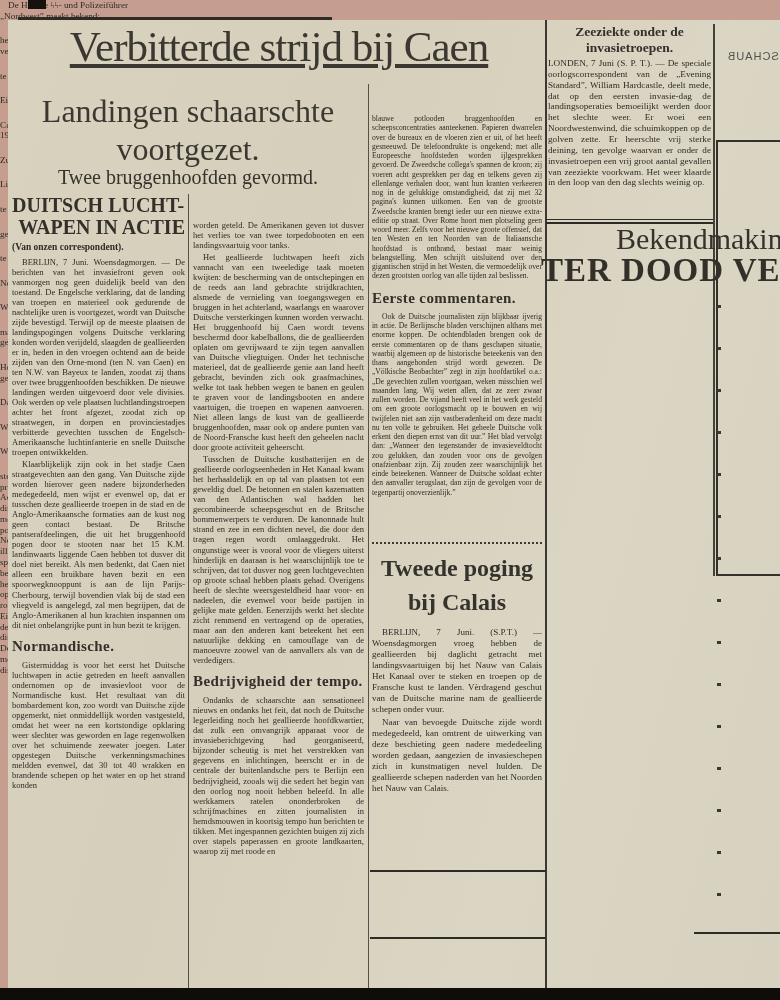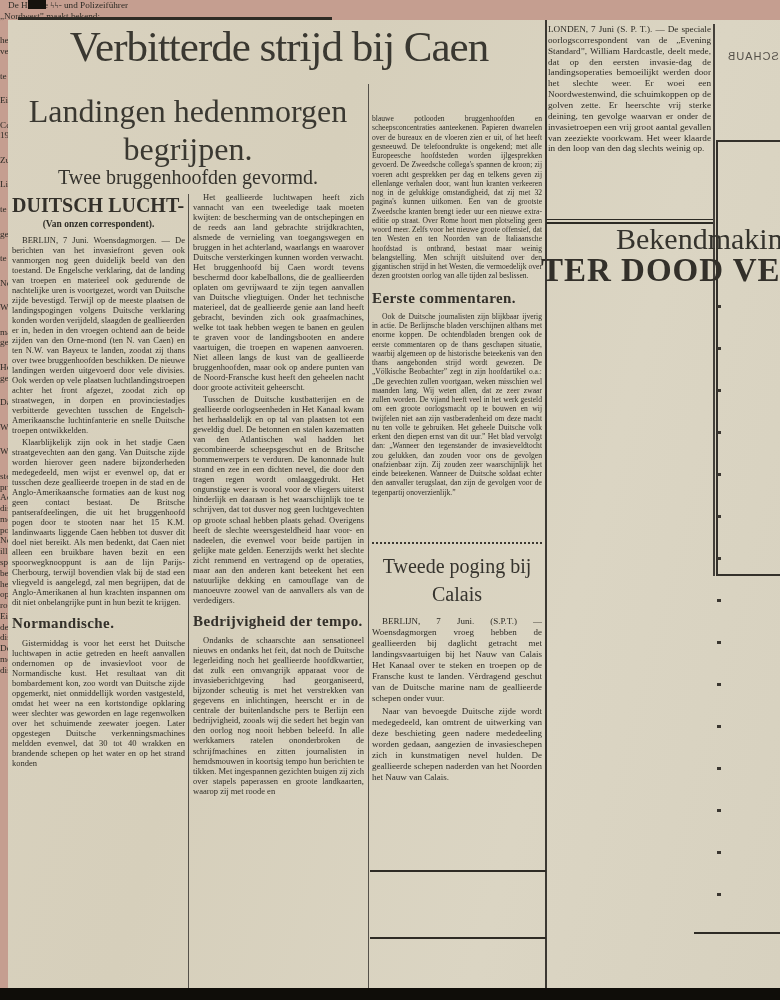--- a/index.html
+++ b/index.html
@@ -14,21 +14,21 @@
     position:absolute; left:8px; top:20px; width:772px; height:968px;
     background:linear-gradient(105deg,#d9d2bf 0%,#d6cfbb 35%,#dbd5c3 70%,#d7d1bf 100%);
   }
   .corner-mark { position:absolute; left:28px; top:0; width:18px; height:9px; background:#15120d; }
   .bottom-bar { position:absolute; left:0; top:988px; width:780px; height:12px; background:#0f0d09; }
   .top-rule { position:absolute; left:18px; top:17px; width:314px; height:3px; background:#2e2b25; }
 
   .headline {
     position:absolute; left:10px; top:24px; width:538px;
     font-size:43px; line-height:1.05; letter-spacing:-1px;
-    text-align:center; white-space:nowrap; color:#3a3831;
+    text-align:center; white-space:nowrap; color:#3a3831;text-decoration:underline;
   }
   .subhead {
     position:absolute; left:12px; top:92px; width:352px;
     font-size:32px; line-height:1.2; text-align:center; color:#3a3831;
   }
   .deck {
     position:absolute; left:12px; top:166px; width:352px;
     font-size:20px; text-align:center; color:#35332d;
   }
 
@@ -46,27 +46,27 @@
   #col2 { left:193px; top:192px; width:171px; height:796px; }
   #col3top { left:372px; top:86px; width:170px; height:452px; font-size:7.6px; line-height:1.22; }
   #calais  { left:372px; top:550px; width:170px; height:316px; font-size:9px; line-height:1.22; }
   #rightcol{ left:548px; top:294px; width:164px; height:692px; font-size:9.2px; line-height:1.17; }
 
   .col p { margin:0 0 2px; text-indent:10px; }
   .col p.cont { text-indent:0;margin-top:28px; }
 
   .art-head { font-size:20px; font-weight:bold; line-height:1.12; text-align:left; text-indent:0; color:#33302a; }
   .art-head .l2 { display:block; text-align:right; }
-  .byline { font-size:9.5px; font-weight:bold; text-align:center; text-indent:0; margin:3px 0 4px; }
+  .byline { font-size:9.5px; font-weight:bold; text-indent:0; margin:3px 0 4px; }
   .sec-head {
     font-size:15px; font-weight:bold; letter-spacing:0.4px;
     text-indent:0; text-align:left; margin:8px 0 5px; color:#33302a;
   }
   .calais-divider { position:absolute; left:372px; top:542px; width:170px; border-top:2px dotted #3b3831; }
-  .calais-head { font-size:20px; line-height:1.4; text-align:center; font-weight:normal; text-indent:0; margin:2px 0 8px; color:#35332d; }
+  .calais-head { font-size:24px; line-height:1.4; text-align:center; font-weight:bold; text-indent:0; margin:2px 0 8px; color:#35332d; }
   .rule-h { position:absolute; background:#2e2b25; height:2px; }
   .rule-a { left:370px; top:870px; width:176px; }
   .rule-b { left:370px; top:937px; width:176px; }
   .rule-c { left:694px; top:932px; width:86px; }
 
   #seasick {
     position:absolute; left:548px; top:24px; width:163px; height:194px;
     font-size:9.2px; line-height:1.18; text-align:justify; overflow:hidden;
   }
   .seasick-title { font-size:13.5px; font-weight:bold; text-align:center; line-height:1.15; margin-bottom:3px; color:#33302a; }
@@ -89,40 +89,42 @@
   #rightcol p { margin:0 0 3px; text-indent:8px; }
 </style>
 </head>
 <body>
 
 <div class="paper"></div>
 <div class="corner-mark"></div>
 <div class="top-rule"></div>
 
 <div class="headline">Verbitterde strijd bij Caen</div>
-<div class="subhead">Landingen hedenmorgen begrijpen.</div>
+<div class="subhead">Landingen schaarschte voortgezet.</div>
 <div class="deck">Twee bruggenhoofden gevormd.</div>
 
 <div class="vr vr1"></div>
 <div class="vr vr2"></div>
 <div class="vr vr3"></div>
 <div class="vr vr4"></div>
 
 <div id="col1" class="col">
   <div class="art-head">
     <span>DUITSCH LUCHT-</span>
+    <span class="l2">WAPEN IN ACTIE</span>
   </div>
   <div class="byline">(Van onzen correspondent).</div>
   <p>BERLIJN, 7 Juni. Woensdagmorgen. — De berichten van het invasiefront geven ook vanmorgen nog geen duidelijk beeld van den toestand. De Engelsche verklaring, dat de landing van troepen en materieel ook gedurende de nachtelijke uren is voortgezet, wordt van Duitsche zijde bevestigd. Terwijl op de meeste plaatsen de landingspogingen volgens Duitsche verklaring konden worden verijdeld, slaagden de geallieerden er in, heden in den vroegen ochtend aan de beide zijden van den Orne-mond (ten N. van Caen) en ten N.W. van Bayeux te landen, zoodat zij thans over twee bruggenhoofden beschikken. De nieuwe landingen werden uitgevoerd door vele divisies. Ook werden op vele plaatsen luchtlandingstroepen achter het front afgezet, zoodat zich op straatwegen, in dorpen en provinciestadjes verbitterde gevechten tusschen de Engelsch-Amerikaansche luchtinfanterie en snelle Duitsche troepen ontwikkelden.</p>
   <p>Klaarblijkelijk zijn ook in het stadje Caen straatgevechten aan den gang. Van Duitsche zijde worden hierover geen nadere bijzonderheden medegedeeld, men wijst er evenwel op, dat er tusschen deze geallieerde troepen in de stad en de Anglo-Amerikaansche formaties aan de kust nog geen contact bestaat. De Britsche pantserafdeelingen, die uit het bruggenhoofd pogen door te stooten naar het 15 K.M. landinwaarts liggende Caen hebben tot dusver dit doel niet bereikt. Als men bedenkt, dat Caen niet alleen een bruikbare haven bezit en een spoorwegknooppunt is aan de lijn Parijs-Cherbourg, terwijl bovendien vlak bij de stad een vliegveld is aangelegd, zal men begrijpen, dat de Anglo-Amerikanen al hun krachten inspannen om dit niet onbelangrijke punt in hun bezit te krijgen.</p>
   <div class="sec-head">Normandische.</div>
   <p>Gistermiddag is voor het eerst het Duitsche luchtwapen in actie getreden en heeft aanvallen ondernomen op de invasievloot voor de Normandische kust. Het resultaat van dit bombardement kon, zoo wordt van Duitsche zijde opgemerkt, niet onmiddellijk worden vastgesteld, omdat het weer na een kortstondige opklaring weer slechter was geworden en lage regenwolken over het schuimende zeewater joegen. Later opgestegen Duitsche verkenningsmachines meldden evenwel, dat 30 tot 40 wrakken en brandende schepen op het water en op het strand konden</p>
 </div>
 
 <div id="col2" class="col">
+  <p class="cont">worden geteld. De Amerikanen geven tot dusver het verlies toe van twee torpedobooten en een landingsvaartuig voor tanks.</p>
   <p>Het geallieerde luchtwapen heeft zich vannacht van een tweeledige taak moeten kwijten: de bescherming van de ontschepingen en de reeds aan land gebrachte strijdkrachten, alsmede de vernieling van toegangswegen en bruggen in het achterland, waarlangs en waarover Duitsche versterkingen kunnen worden verwacht. Het bruggenhoofd bij Caen wordt tevens beschermd door kabelballons, die de geallieerden oplaten om gevrijwaard te zijn tegen aanvallen van Duitsche vliegtuigen. Onder het technische materieel, dat de geallieerde genie aan land heeft gebracht, bevinden zich ook graafmachines, welke tot taak hebben wegen te banen en geulen te graven voor de landingsbooten en andere vaartuigen, die troepen en wapenen aanvoeren. Niet alleen langs de kust van de geallieerde bruggenhoofden, maar ook op andere punten van de Noord-Fransche kust heeft den geheelen nacht door groote activiteit geheerscht.</p>
   <p>Tusschen de Duitsche kustbatterijen en de geallieerde oorlogseenheden in Het Kanaal kwam het herhaaldelijk en op tal van plaatsen tot een geweldig duel. De betonnen en stalen kazematten van den Atlantischen wal hadden het gecombineerde scheepsgeschut en de Britsche bommenwerpers te verduren. De kanonnade hult strand en zee in een dichten nevel, die door den tragen regen wordt omlaaggedrukt. Het ongunstige weer is vooral voor de vliegers uiterst hinderlijk en daaraan is het waarschijnlijk toe te schrijven, dat tot dusver nog geen luchtgevechten op groote schaal hebben plaats gehad. Overigens heeft de slechte weersgesteldheid haar voor- en nadeelen, die evenwel voor beide partijen in gelijke mate gelden. Eenerzijds werkt het slechte zicht remmend en vertragend op de operaties, maar aan den anderen kant beteekent het een natuurlijke dekking en camouflage van de manoeuvre zoowel van de aanvallers als van de verdedigers.</p>
   <div class="sec-head">Bedrijvigheid der tempo.</div>
   <p>Ondanks de schaarschte aan sensationeel nieuws en ondanks het feit, dat noch de Duitsche legerleiding noch het geallieerde hoofdkwartier, dat zulk een omvangrijk apparaat voor de invasieberichtgeving had georganiseerd, bijzonder scheutig is met het verstrekken van gegevens en inlichtingen, heerscht er in de centrale der buitenlandsche pers te Berlijn een bedrijvigheid, zooals wij die sedert het begin van den oorlog nog nooit hebben beleefd. In alle werkkamers ratelen ononderbroken de schrijfmachines en zitten journalisten in hemdsmouwen in koortsig tempo hun berichten te tikken. Met ingespannen gezichten buigen zij zich over stapels paperassen en groote landkaarten, waarop zij met roode en</p>
 </div>
 
 <div id="col3top" class="col">
   <p class="cont">blauwe potlooden bruggenhoofden en scheepsconcentraties aanteekenen. Papieren dwarrelen over de bureaux en de vloeren zien er uit, of het heeft gesneeuwd. De telefoondrukte is ongekend; met alle Europeesche hoofdsteden worden ijlgesprekken gevoerd. De Zweedsche collega's spannen de kroon; zij voeren acht gesprekken per dag en telkens geven zij ellenlange verhalen door, want hun kranten verkeeren nog in de gelukkige omstandigheid, dat zij met 32 pagina's kunnen uitkomen. Een van de grootste Zweedsche kranten brengt ieder uur een nieuwe extra-editie op straat. Over Rome hoort men plotseling geen woord meer. Zelfs voor het nieuwe groote offensief, dat ten Westen en ten Noorden van de Italiaansche hoofdstad is ontbrand, bestaat maar weinig belangstelling. Men schrijft uitsluitend over den gigantischen strijd in het Westen, die vermoedelijk over dezen grootsten oorlog van alle tijden zal beslissen.</p>
   <div class="sec-head">Eerste commentaren.</div>
   <p>Ook de Duitsche journalisten zijn blijkbaar ijverig in actie. De Berlijnsche bladen verschijnen althans met enorme koppen. De ochtendbladen brengen ook de eerste commentaren op de thans geschapen situatie, waarbij algemeen op de historische beteekenis van den thans aangebonden strijd wordt gewezen. De „Völkische Beobachter” zegt in zijn hoofdartikel o.a.: „De gevechten zullen voortgaan, weken misschien wel maanden lang. Wij weten allen, dat ze zeer zwaar zullen worden. De vijand heeft veel in het werk gesteld om een groote oorlogsmacht op te bouwen en wij twijfelen niet aan zijn vastberadenheid om deze macht nu ten volle te gebruiken. Het geheele Duitsche volk erkent den diepen ernst van dit uur.” Het blad vervolgt dan: „Wanneer den tegenstander de invasieveldtocht zou gelukken, dan zouden voor ons de gevolgen onafzienbaar zijn. Zij zouden zeer waarschijnlijk het einde beteekenen. Wanneer de Duitsche soldaat echter den aanvaller terugslaat, dan zijn de gevolgen voor de tegenpartij onoverzienlijk.”</p>
@@ -134,20 +136,21 @@
   <div class="calais-head">Tweede poging bij Calais</div>
   <p>BERLIJN, 7 Juni. (S.P.T.) — Woensdagmorgen vroeg hebben de geallieerden bij daglicht getracht met landingsvaartuigen bij het Nauw van Calais Het Kanaal over te steken en troepen op de Fransche kust te landen. Vèrdragend geschut van de Duitsche marine nam de geallieerde schepen onder vuur.</p>
   <p>Naar van bevoegde Duitsche zijde wordt medegedeeld, kan omtrent de uitwerking van deze beschieting geen nadere mededeeling worden gedaan, aangezien de invasieschepen zich in kunstmatigen nevel hulden. De geallieerde schepen naderden van het Noorden het Nauw van Calais.</p>
 </div>
 
 <div class="rule-h rule-a"></div>
 <div class="rule-h rule-b"></div>
 <div class="rule-h rule-c"></div>
 
 <div id="seasick">
+  <div class="seasick-title">Zeeziekte onder de invasietroepen.</div>
   <p class="cont">LONDEN, 7 Juni (S. P. T.). — De speciale oorlogscorrespondent van de „Evening Standard”, William Hardcastle, deelt mede, dat op den eersten invasie-dag de landingsoperaties bemoeilijkt werden door het slechte weer. Er woei een Noordwestenwind, die schuimkoppen op de golven zette. Er heerschte vrij sterke deining, ten gevolge waarvan er onder de invasietroepen een vrij groot aantal gevallen van zeeziekte voorkwam. Het weer klaarde in den loop van den dag slechts weinig op.</p>
 </div>
 <div class="double-rule"></div>
 
 <div class="mirror-label">SCHAUB</div>
 <div class="right-box"></div>
 <div class="dots"></div>
 
 <div class="kicker">Bekendmaking</div>
 <div class="death-head">TER DOOD VEROOR</div>

